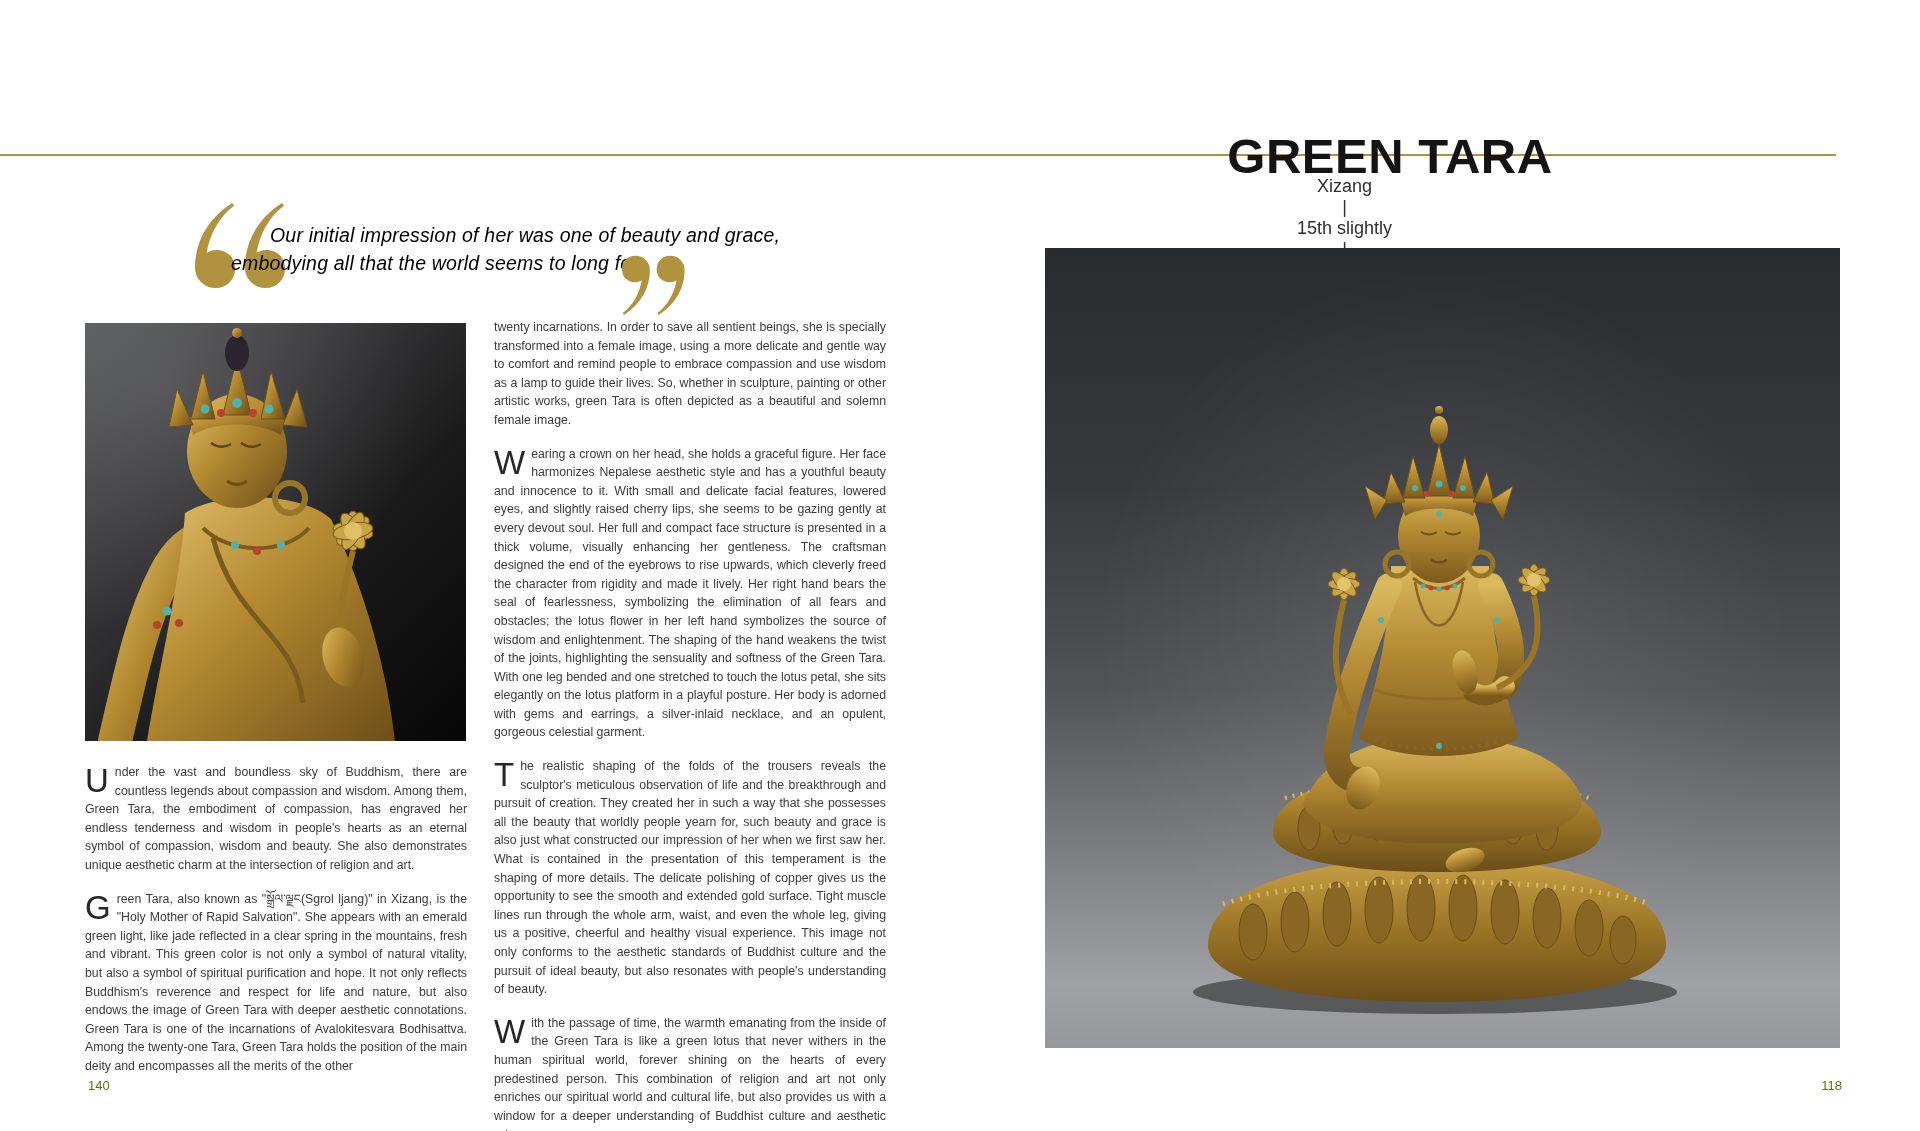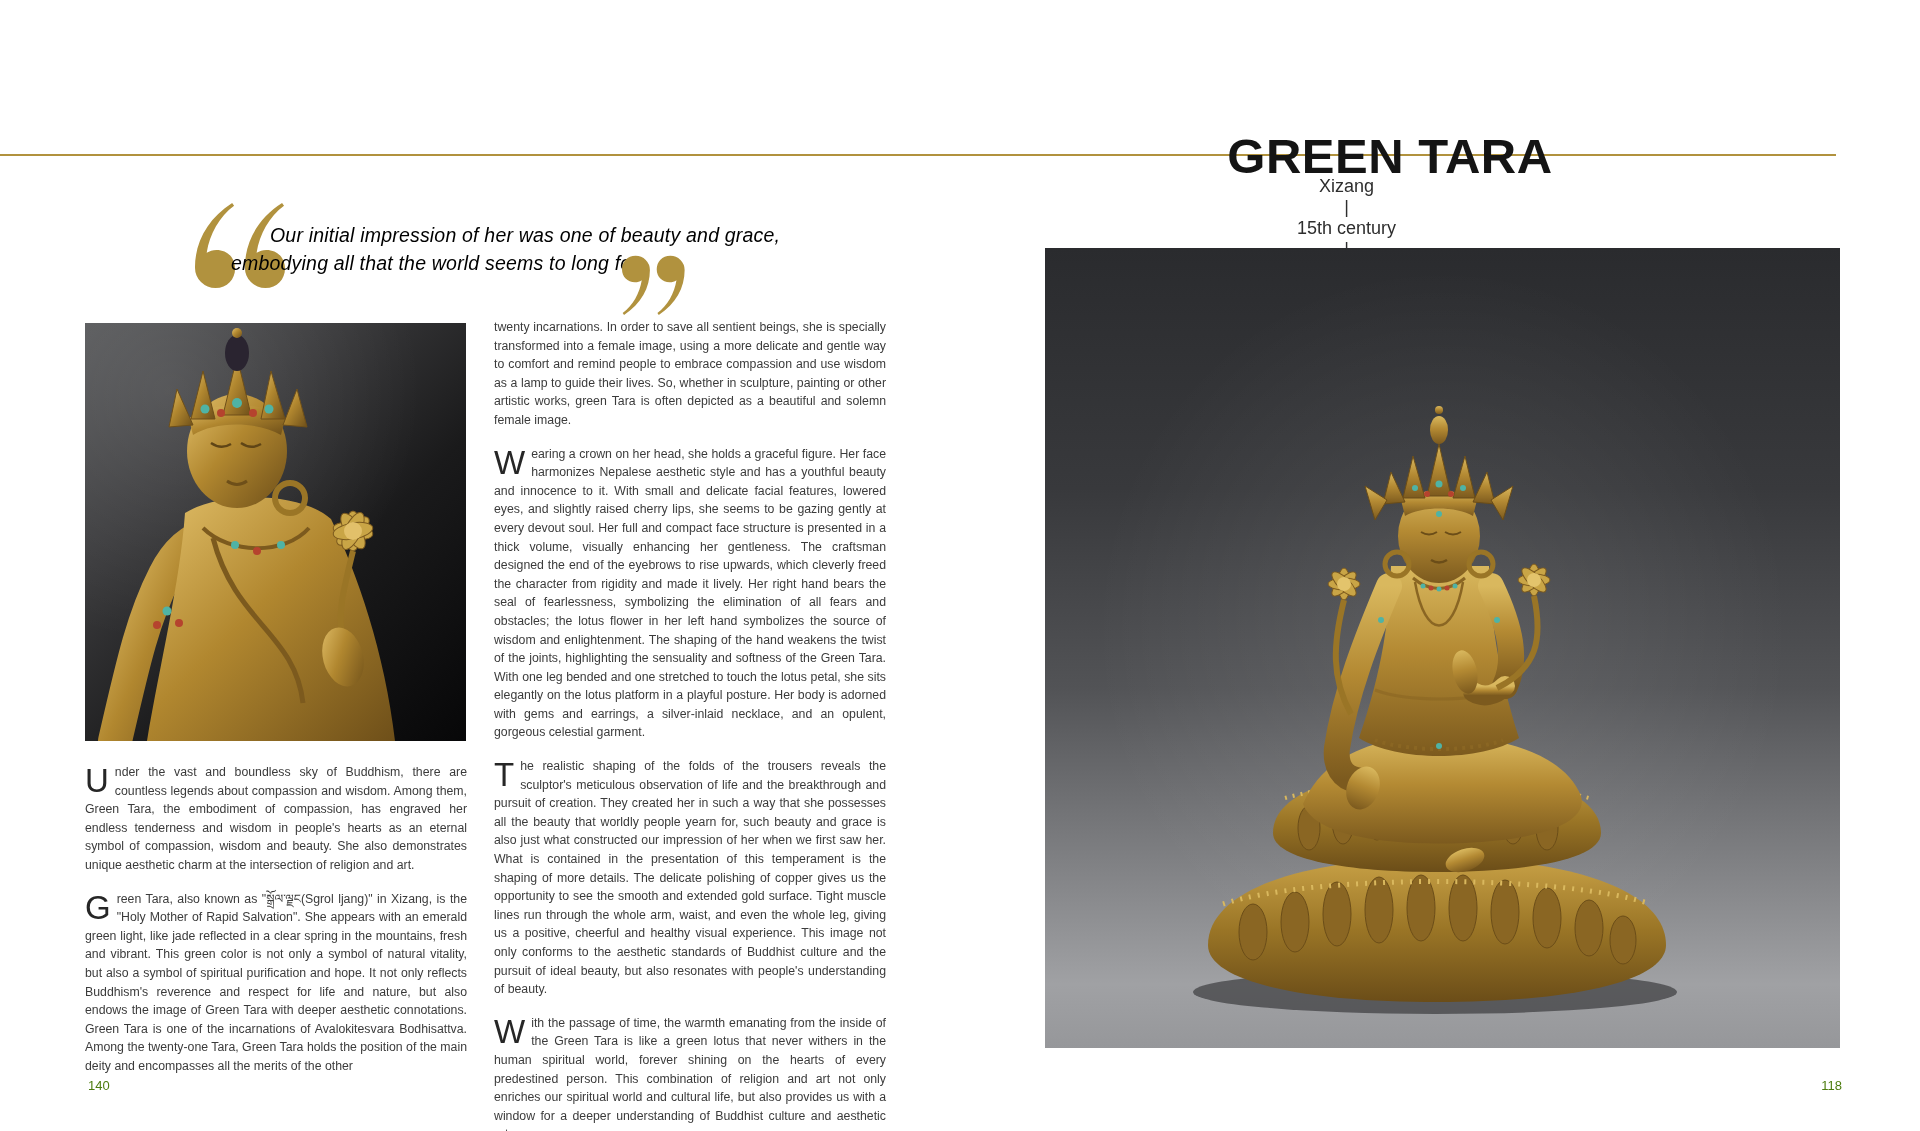--- a/index.html
+++ b/index.html
@@ -63,21 +63,21 @@
 </style>
 </head>
 <body>
 
 <div class="gold-rule"></div>
 <h1 class="title">GREEN TARA</h1>
 
 <div class="meta">
   <span>Xizang</span>
   <span class="sep">|</span>
-  <span>15th century</span>
+  <span>15th slightly</span>
   <span class="sep">|</span>
   <span>This copper</span>
   <span class="sep">|</span>
   <span>freed: 16cm</span>
 </div>
 
 <div class="quote-mark q-open">
   <svg width="92" height="90" viewBox="0 0 94 90">
     <g fill="#b1923e">
       <path d="M40,1 C15,17 2,41 2,67 A21,21 0 0,0 23,88 C35,88 43,79 43,68 C43,57 35,49 24,49 C20,49 17,50 14,52 C17,33 27,15 42,4 Z"></path>

